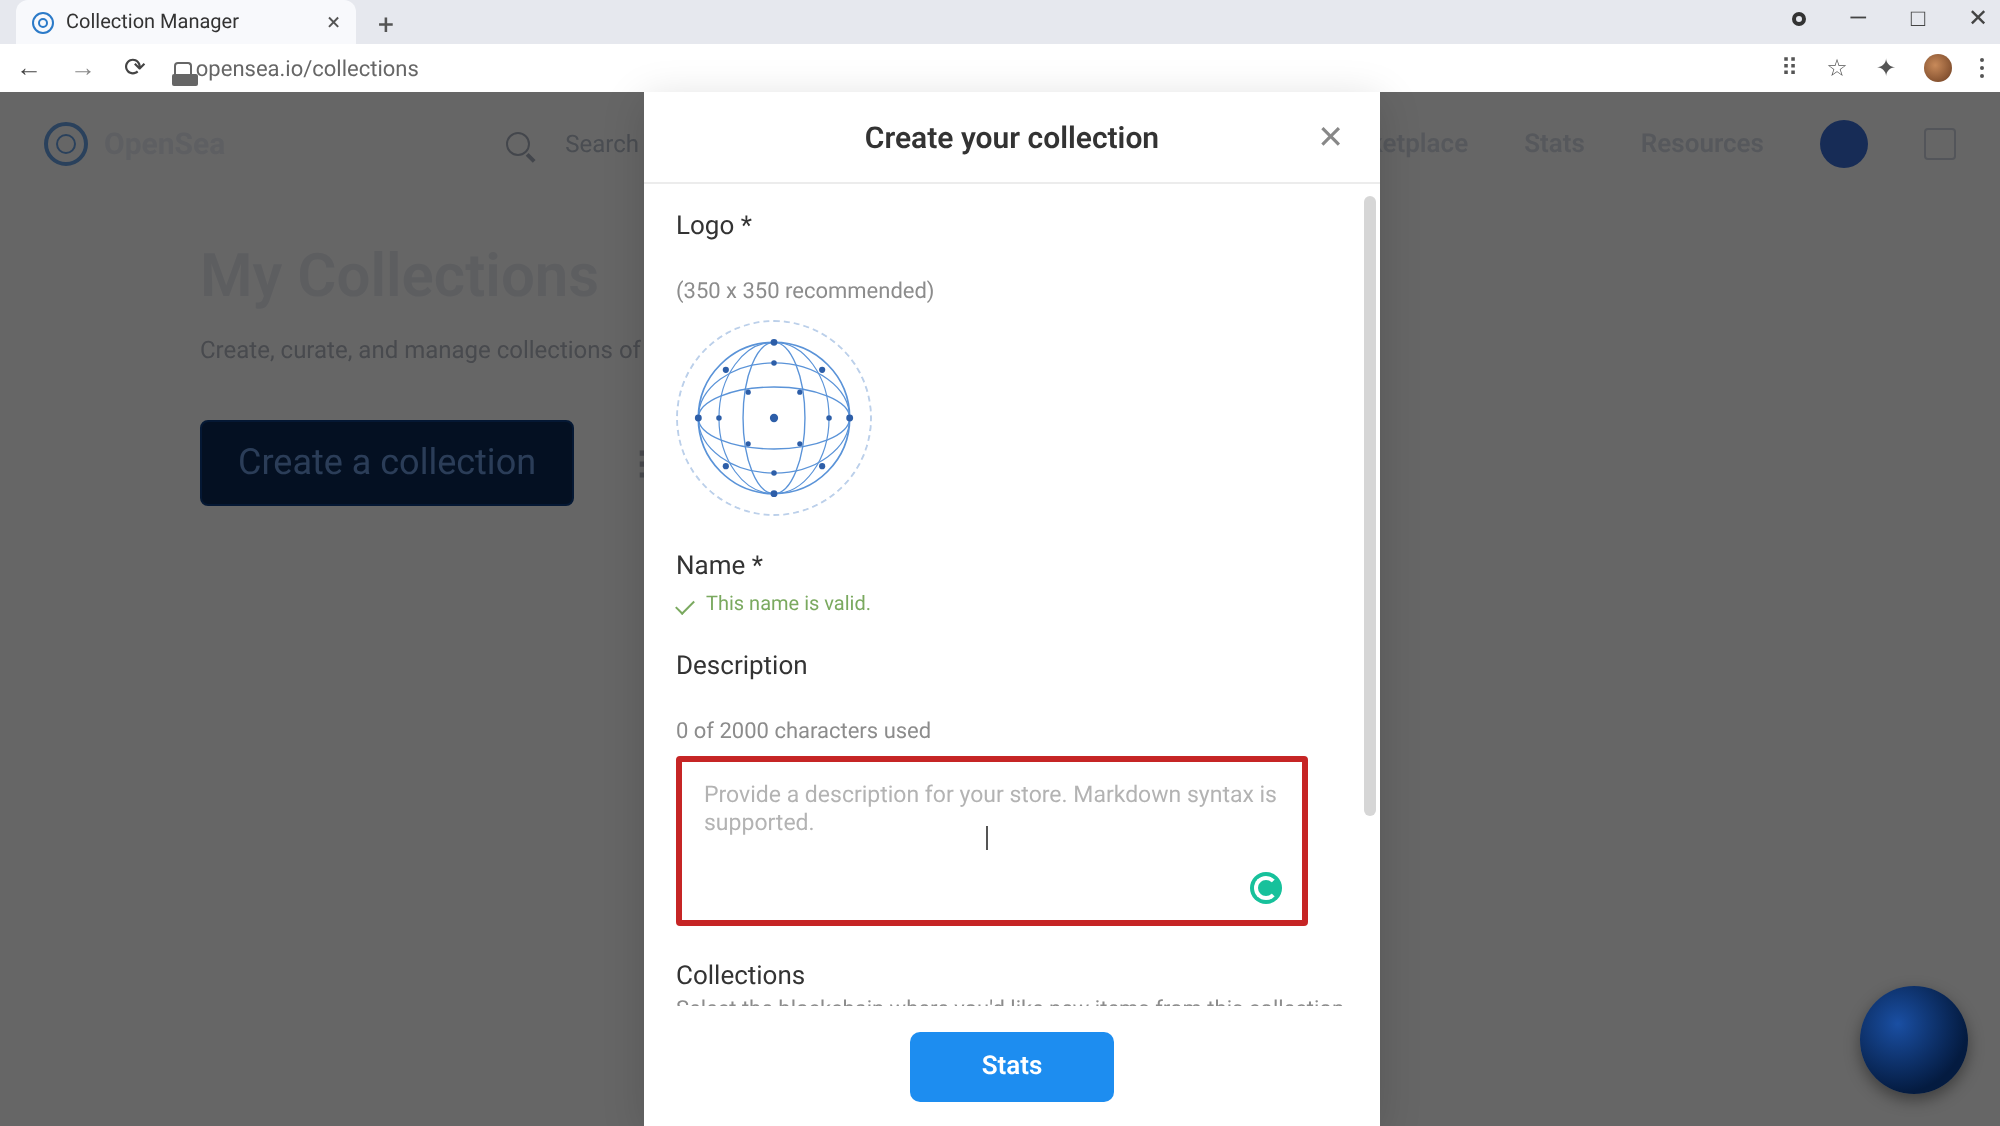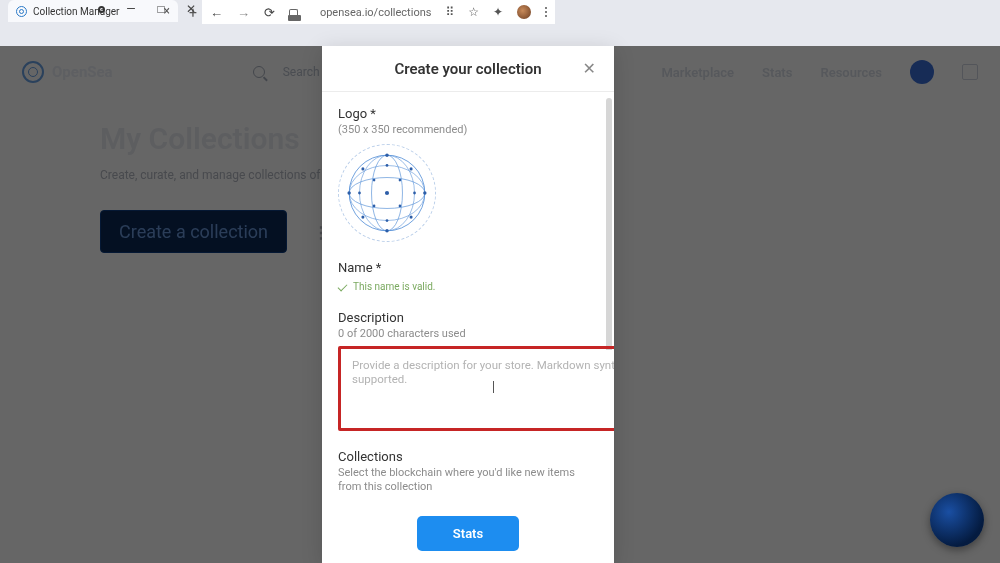--- a/index.html
+++ b/index.html
@@ -1,33 +1,33 @@
 <!DOCTYPE html>
 <html><head>
 <meta charset="utf-8">
 <style>
   * { box-sizing: border-box; margin: 0; padding: 0; font-family: -apple-system, BlinkMacSystemFont, "Segoe UI", Roboto, Arial, sans-serif; }
   html, body { width: 1000px; height: 563px; overflow: hidden; background: #fff; }
 
   
-  .browser-chrome { height: 46px; background: #e6e8ee; display: flex; flex-direction: row; }
+  .browser-chrome { height: 46px; background: #e6e8ee; display: flex; flex-direction: column; }
   .tab-strip { height: 22px; display: flex; align-items: flex-end; padding-left: 8px; gap: 6px; position: relative; }
   .tab { background: #f8f9fc; width: 170px; height: 22px; border-radius: 6px 6px 0 0; display: flex; align-items: center; padding: 0 8px; font-size: 10px; color: #333; gap: 6px; }
   .tab .favicon { width: 11px; height: 11px; border: 1.5px solid #2b7ac8; border-radius: 50%; position: relative; }
   .tab .favicon::after { content:''; position:absolute; inset:2px; border-radius:50%; border:1px solid #2b7ac8; }
   .tab .tab-close { margin-left: auto; font-size: 12px; color: #555; }
   .new-tab { width: 18px; height: 18px; display:flex; align-items:center; justify-content:center; font-size:14px; color:#555; }
   .win-controls { position:absolute; right:4px; top:2px; display:flex; gap:16px; align-items:center; }
   .win-controls span { font-size:12px; color:#444; display:inline-flex; width:14px; height:14px; align-items:center; justify-content:center; }
   .rec-dot { width:7px; height:7px; border:2px solid #333; border-radius:50%; display:inline-block; }
 
   .addr-bar { height: 24px; background: #fff; display:flex; align-items:center; padding: 0 8px; gap: 14px; font-size: 11px; color:#555; }
   .addr-bar .nav-btn { color:#888; font-size: 13px; }
   .addr-bar .nav-btn.active { color:#444; }
-  .omnibox { flex:1; display:flex; align-items:center; gap:22px; font-size:11px; color:#666; }
+  .omnibox { flex:1; display:flex; align-items:center; gap:2px; font-size:11px; color:#666; }
   .lock-ic { width:9px; height:9px; border:1px solid #666; border-radius:2px 2px 0 0; border-bottom:none; position:relative; margin-top:3px;}
   .lock-ic::after { content:''; position:absolute; top:5px; left:-2px; width:13px; height:6px; background:#666; border-radius:1px; }
   .addr-right { display:flex; align-items:center; gap:14px; }
   .addr-right .icn { font-size:12px; color:#555; }
   .avatar-sm { width:14px; height:14px; border-radius:50%; background: radial-gradient(circle at 40% 40%, #c88a5a, #6b3c20); }
   .dots { display:flex; flex-direction:column; gap:2px; }
   .dots i { width:2px; height:2px; background:#555; border-radius:50%; display:block;}
 
   
   .page { position: relative; width: 1000px; height: 517px; background: #fff; }
@@ -46,28 +46,28 @@
   .menu-sq { width:16px; height:16px; border:1.5px solid #cfd5e0; border-radius:2px; }
 
   
   .bg-content { position:absolute; top:75px; left:100px; color:#d6d9e0; }
   .bg-content h1 { font-size:30px; font-weight:600; color:#e9ebf1;}
   .bg-sub { font-size:12px; color:#b4b8c2; margin-top:12px;}
   .create-btn-bg { margin-top:28px; display:inline-block; background:#0b2a56; border:1px solid #0e3e82; color:#6b99dd; padding:10px 18px; font-size:18px; border-radius:4px;}
   .bg-more { display:inline-block; margin-left:22px; color:#b8bcc6; font-weight:900;}
 
   
-  .modal { position:absolute; top:0; left:322px; width:292px; height:517px; background:#fff; box-shadow:0 4px 20px rgba(0,0,0,0.15); display:flex; flex-direction:column; }
+  .modal { position:absolute; top:0; left:322px; width:368px; height:517px; background:#fff; box-shadow:0 4px 20px rgba(0,0,0,0.15); display:flex; flex-direction:column; }
   .modal-head { height:46px; display:flex; align-items:center; justify-content:center; border-bottom:1px solid #ececec; position:relative; }
   .modal-head h2 { font-size:15px; font-weight:600; color:#333; }
   .modal-close { position:absolute; right:18px; font-size:16px; color:#888; }
   .modal-body { flex:1; overflow:hidden; position:relative; padding: 14px 16px 0 16px; font-size:12px; color:#333; }
   .scroll-thumb { position:absolute; top:6px; right:2px; width:6px; height:310px; background:#d6d6d6; border-radius:3px; }
   .lbl { font-size:13px; font-weight:400; color:#333; }
-  .hint { font-size:11px; color:#8c8c8c; margin-top:2px; }
+  .hint { font-size:11px; color:#8c8c8c; margin-top:18px; }
   .logo-prev { margin-top:8px; width:98px; height:98px; border:1px dashed #bcd0ea; border-radius:50%; display:flex; align-items:center; justify-content:center; }
   .logo-prev svg { width:86px; height:86px; }
   .section { margin-top:18px; }
   .txt-input { width:312px; margin-top:6px; height:30px; border:1px solid #e4e4e4; border-radius:4px; padding:0 10px; font-size:12px; color:#888; }
   .valid-row { display:flex; align-items:center; gap:6px; margin-top:6px; font-size:10px; color:#7aa95f; }
   .check-ic { width:9px; height:5px; border-left:1.5px solid #7aa95f; border-bottom:1.5px solid #7aa95f; transform:rotate(-45deg); }
   .desc-box-wrap { position:relative; margin-top:6px; width:316px; border:3px solid #c62525; border-radius:2px; padding:1px; }
   .desc-box { width:100%; height:74px; border:none; resize:none; padding:8px 10px; font-size:11.5px; color:#aaa; outline:none; font-family:inherit;}
   .desc-box::placeholder { color:#b3b3b3; }
   .grammarly { position:absolute; right:10px; bottom:8px; width:16px; height:16px; border-radius:50%; background:#17c19b; display:flex; align-items:center; justify-content:center;}

